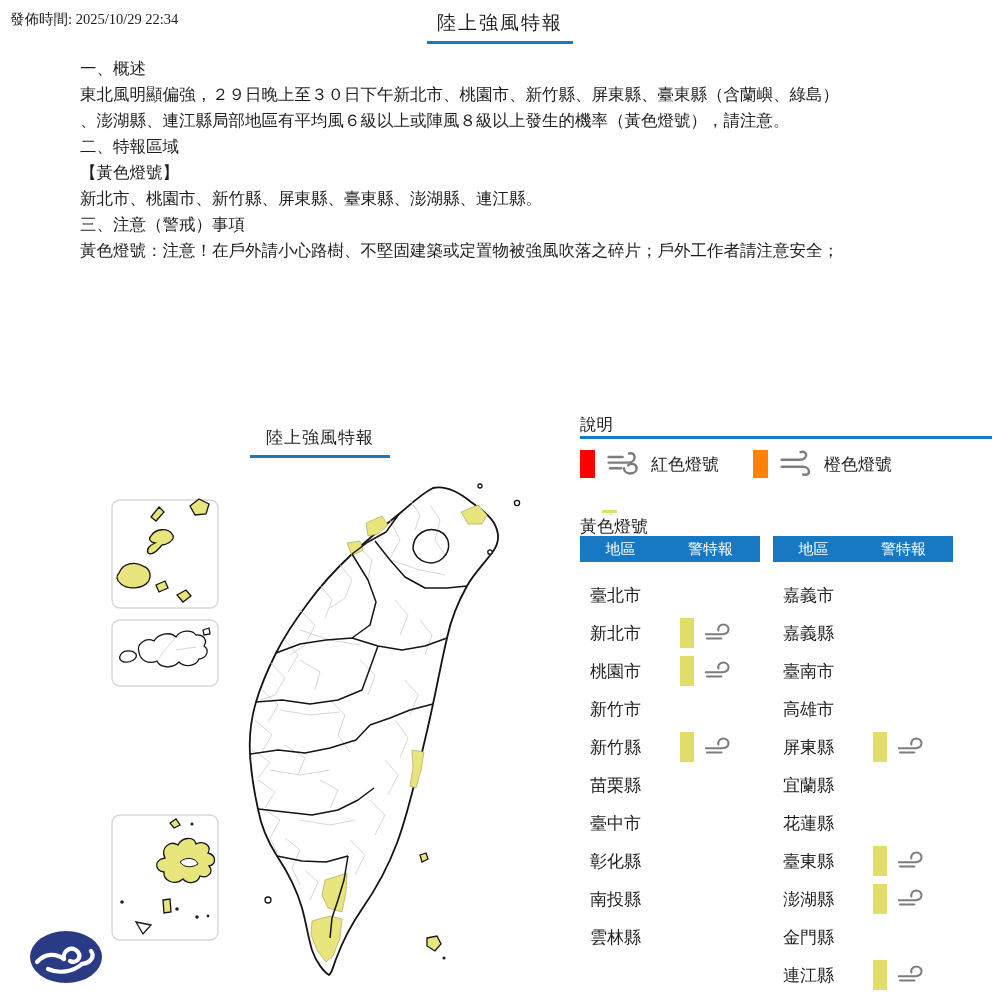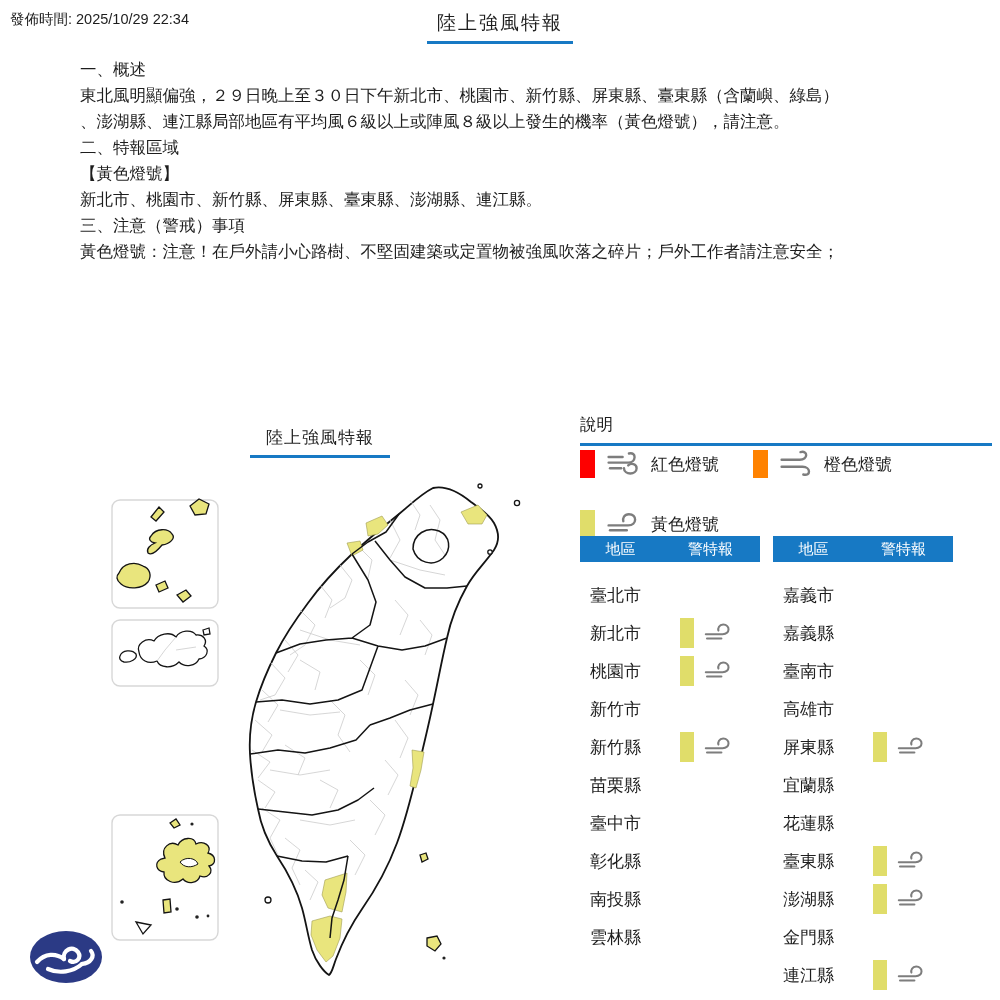--- a/index.html
+++ b/index.html
@@ -1,30 +1,30 @@
 <!DOCTYPE html>
 <html><head>
 <meta charset="utf-8">
 <style>
   html,body{margin:0;padding:0;background:#fff;}
   .page{position:relative;width:1000px;height:1000px;background:#fff;overflow:hidden;
-        font-family:Liberation Sans, sans-serif;color:#1d1d1d;}
+        font-family:Liberation Serif, serif;color:#1d1d1d;}
   
   .publish{position:absolute;left:10px;top:10px;font-size:14.5px;}
   .main-title-wrap{position:absolute;left:0;right:0;top:10px;text-align:center;}
   .main-title{display:inline-block;font-size:19px;letter-spacing:2px;
               padding:0 10px 5px;border-bottom:3px solid var(--accent);}
   
   .article{position:absolute;left:80px;top:56px;width:880px;font-size:16.5px;line-height:26px;}
   
   .map-title{position:absolute;left:250px;top:426px;width:140px;text-align:center;
              font-size:17px;letter-spacing:1px;padding-bottom:6px;border-bottom:3px solid var(--accent);}
   
   .legend-head{position:absolute;left:580px;top:414px;width:412px;font-size:16.5px;
-               padding-bottom:7px;border-bottom:3px solid var(--accent);}
+               padding-bottom:0;border-bottom:3px solid var(--accent);}
   .legend-item{position:absolute;display:flex;align-items:center;height:28px;}
   .legend-item .sw{width:15px;height:28px;margin-right:9px;}
   .legend-item .wind{width:40px;height:28px;margin-right:7px;}
   .legend-item .lg-label{font-size:17px;}
   
   .wtable{position:absolute;width:180px;top:536px;}
   .t-head{height:26px;background:var(--tblblue);color:#fff;display:flex;align-items:center;font-size:15px;}
   .t-head .c1{flex:0 0 45%;text-align:center;}
   .t-head .c2{flex:1;text-align:center;}
   .t-rows{margin-top:14px;}
@@ -167,21 +167,21 @@
         <span class="lg-label">紅色燈號</span>
       </div>
       <div class="legend-item" style="left: 753px; top: 450px;">
         <span class="sw" style="background:#ff8200"></span>
         <svg class="wind" viewBox="0 0 26 20">
           <path stroke="#7d7d7d" stroke-width="1.7" fill="none" stroke-linecap="round" d="M2 7h13c6 0 6 -7 0.5 -5.5"></path>
           <path stroke="#7d7d7d" stroke-width="1.7" fill="none" stroke-linecap="round" d="M2 12h15c6 0 6 7 0.5 5.5"></path>
         </svg>
         <span class="lg-label">橙色燈號</span>
       </div>
-      <div class="legend-item" style="left: 580px; top: 510px;">
+      <div class="legend-item" style="left: 580px; top: 510px; flex-direction: column;">
         <span class="sw" style="background:#e0dd6a"></span>
         <svg class="wind" viewBox="0 0 26 20">
           <path stroke="#7d7d7d" stroke-width="1.7" fill="none" stroke-linecap="round" d="M2 11h14c6.5 0 6.5 -8 0.5 -8c-3.5 0 -4.5 3 -4 5"></path>
           <path stroke="#7d7d7d" stroke-width="1.7" fill="none" stroke-linecap="round" d="M3 14.5h12"></path>
         </svg>
         <span class="lg-label">黃色燈號</span>
       </div>
     </div>
 
   <div class="wtable" style="left:580px;" id="table-left">

